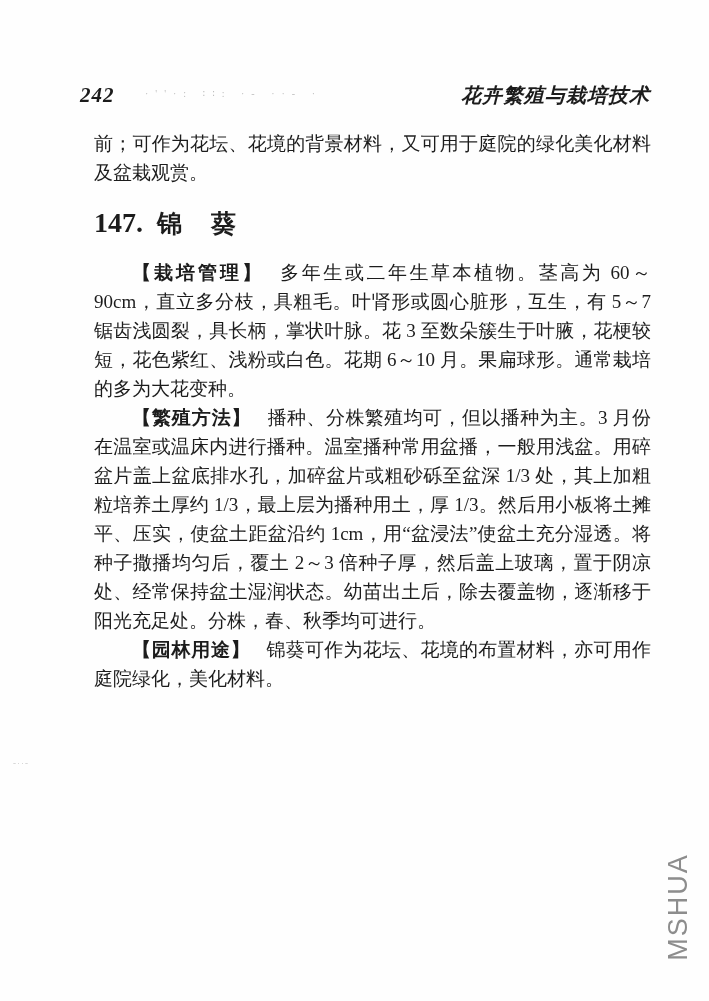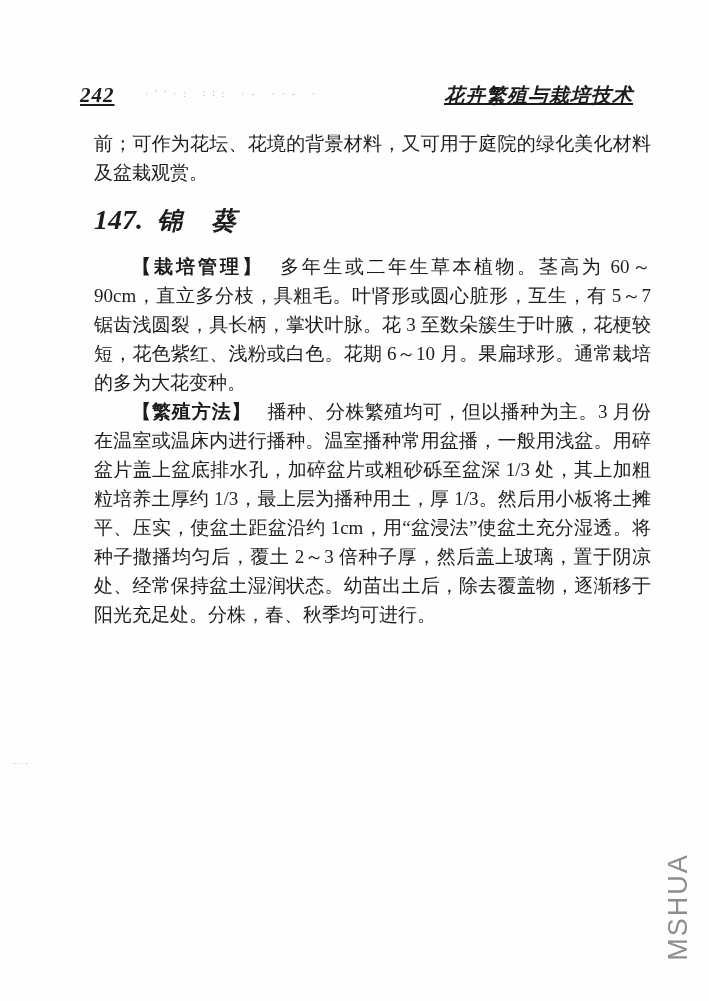--- a/index.html
+++ b/index.html
@@ -15,25 +15,24 @@
     background: #fefefe;
     overflow: hidden;
     font-family: "Liberation Serif", "DejaVu Serif", serif;
     color: #1c1c1c;
   }
   
   .header {
     position: absolute;
     top: 82px;
     left: 80px;
-    right: 76px;
+    right: 59px;
     display: flex;
     justify-content: space-between;
     align-items: baseline;
-    text-decoration: underline;
   }
   .page-number {
     font-style: italic;
     font-weight: 700;
     font-size: 21px;
     letter-spacing: 1px;
   }
   .header-title {
     font-weight: 700;
     font-style: italic;
@@ -82,23 +81,22 @@
     font-family: "Liberation Sans", "DejaVu Sans", sans-serif;
     margin-right: 0.85em;
     letter-spacing: 0.5px;
   }
   .latin-name {
     font-style: italic;
   }
   .section-heading {
     margin: 16px 0 15px 0;
     font-size: 28px;
-    line-height: 34px;
+    line-height: 40px;
     font-weight: 700;
-    font-style: italic;
   }
   .section-number {
     font-family: "Liberation Serif", "DejaVu Serif", serif;
     font-weight: 700;
   }
   .section-name {
     font-family: "Liberation Sans", "DejaVu Sans", sans-serif;
     font-weight: 700;
     font-size: 25px;
     margin-left: 14px;
@@ -145,18 +143,21 @@
 
     <p class="body-par labeled">
       <span class="par-label">【栽培管理】</span><span>多年生或二年生草本植物。茎高为 60～90cm，直立多分枝，具粗毛。叶肾形或圆心脏形，互生，有 5～7 锯齿浅圆裂，具长柄，掌状叶脉。花 3 至数朵簇生于叶腋，花梗较短，花色紫红、浅粉或白色。花期 6～10 月。果扁球形。通常栽培的多为大花变种。</span>
     </p>
 
     <p class="body-par labeled">
       <span class="par-label">【繁殖方法】</span><span>播种、分株繁殖均可，但以播种为主。3 月份在温室或温床内进行播种。温室播种常用盆播，一般用浅盆。用碎盆片盖上盆底排水孔，加碎盆片或粗砂砾至盆深 1/3 处，其上加粗粒培养土厚约 1/3，最上层为播种用土，厚 1/3。然后用小板将土摊平、压实，使盆土距盆沿约 1cm，用“盆浸法”使盆土充分湿透。将种子撒播均匀后，覆土 2～3 倍种子厚，然后盖上玻璃，置于阴凉处、经常保持盆土湿润状态。幼苗出土后，除去覆盖物，逐渐移于阳光充足处。分株，春、秋季均可进行。</span>
     </p>
 
 
+    <p class="body-par labeled">
+      <span class="par-label">【园林用途】</span><span>锦葵可作为花坛、花境的布置材料，亦可用作庭院绿化，美化材料。</span>
+    </p>
 
   </div>
 
   <div class="watermark">MSHUA</div>
 
 </div>
 
 </body></html>

